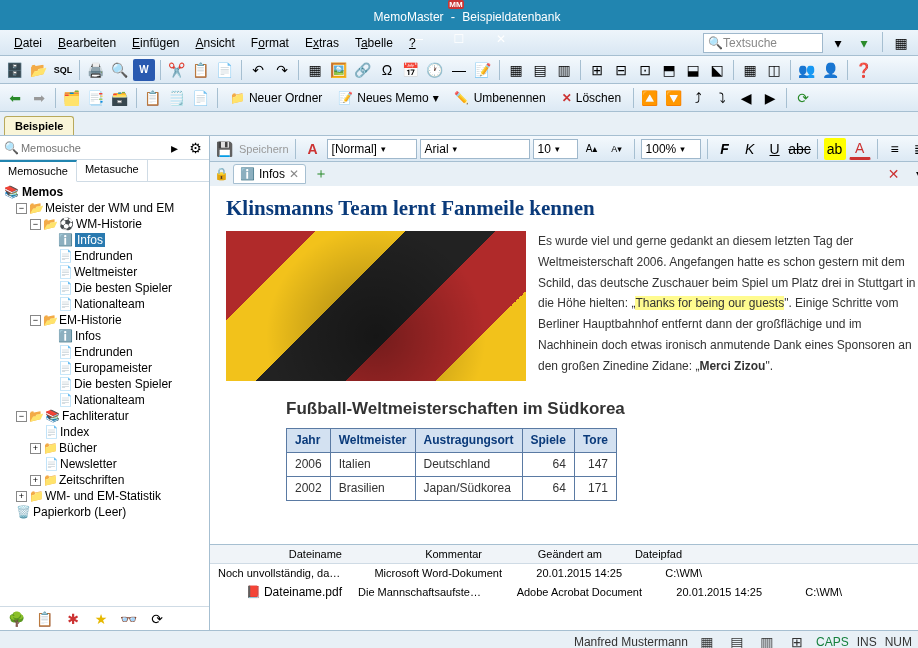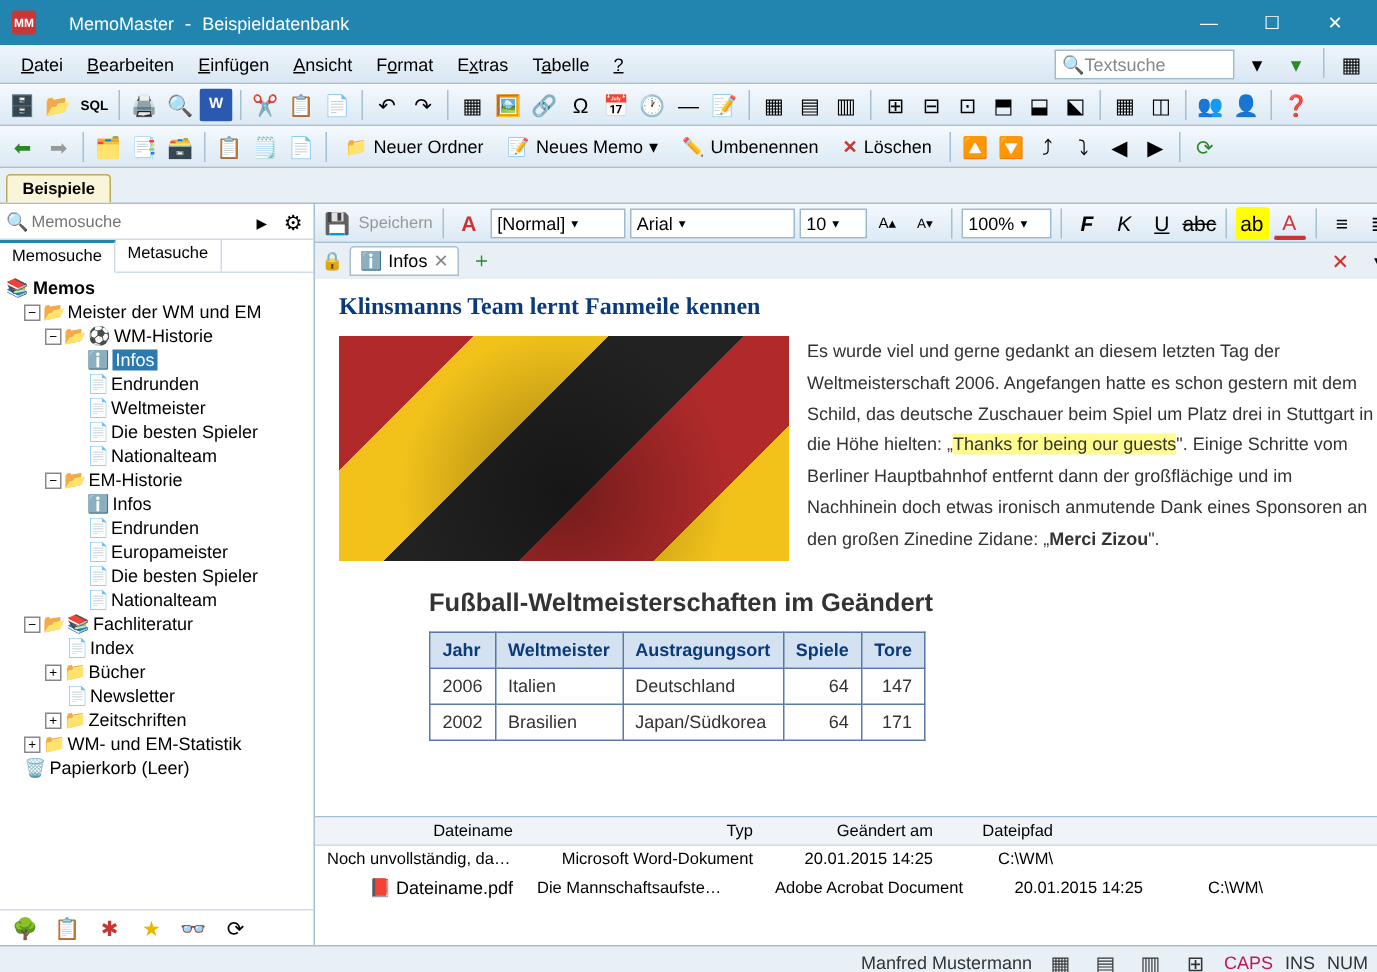--- a/index.html
+++ b/index.html
@@ -1,17 +1,17 @@
 <!DOCTYPE html>
 <html><head>
 <meta charset="utf-8">
 <style>
 * { margin: 0; padding: 0; box-sizing: border-box; font-family: "Segoe UI", Tahoma, sans-serif; font-size: 12px; }
 body { background: #fff; overflow: hidden; }
-.titlebar { height: 30px; background: #2185b0; color: #fff; display: flex; align-items: center; padding: 0 8px; }
+.titlebar { height: 30px; background: #2185b0; color: #fff; display: flex; align-items: center; padding: 0 8px; flex-direction: column; }
 .titlebar .appicon { width: 16px; height: 16px; background: #c93636; border-radius: 2px; margin-right: 6px; display: flex; align-items: center; justify-content: center; font-size: 8px; font-weight: bold; }
 .titlebar .title { flex: 1; font-size: 13px; margin-left: 16px; }
 .titlebar .winbtns { display: flex; gap: 2px; }
 .titlebar .winbtn { width: 40px; height: 30px; display: flex; align-items: center; justify-content: center; cursor: pointer; }
 .menubar { height: 26px; background: linear-gradient(#eef5fb, #d9e7f3); border-bottom: 1px solid #a6bfd1; display: flex; align-items: center; padding: 0 6px; }
 .menubar .menuitem { padding: 3px 8px; cursor: pointer; }
 .menubar .menuitem u { text-decoration: underline; }
 .menubar .spacer { flex: 1; }
 .menubar .searchbox { width: 120px; height: 20px; border: 1px solid #9fb8cc; background: #fff; display: flex; align-items: center; padding: 0 4px; color: #888; }
 .menubar .icongrp { display: flex; gap: 4px; margin-left: 4px; }
@@ -37,21 +37,21 @@
 .ind1 { padding-left: 14px; } .ind2 { padding-left: 28px; } .ind3 { padding-left: 42px; } .ind4 { padding-left: 56px; }
 .sidebottomicons { height: 24px; border-top: 1px solid #cfdbe5; display: flex; align-items: center; gap: 6px; padding: 0 6px; }
 .content { flex: 1; display: flex; flex-direction: column; }
 .fmtbar { height: 26px; background: linear-gradient(#f4f9fd,#dce9f4); border-bottom: 1px solid #a6bfd1; display: flex; align-items: center; gap: 3px; padding: 0 4px; }
 .combo { height: 20px; border: 1px solid #9fb8cc; background: #fff; display: flex; align-items: center; padding: 0 4px; font-size: 11px; }
 .combo .caret { margin-left: 4px; font-size: 9px; }
 .doctabs { height: 24px; background: #e8f0f6; display: flex; align-items: center; padding: 0 4px; gap: 4px; }
 .doctab { display: flex; align-items: center; gap: 4px; background: #fff; border: 1px solid #a6bfd1; padding: 2px 6px; border-radius: 3px 3px 0 0; font-size: 11px; }
 .doctab .closex { color: #888; cursor: pointer; }
 .doc { flex: 1; overflow: auto; padding: 10px 16px; position: relative; }
-.doc h2 { font-family: Verdana; color: #0a3a7a; font-size: 16px; font-weight: bold; margin-bottom: 10px; }
+.doc h2 { font-family: Verdana; color: #0a3a7a; font-size: 21px; font-weight: bold; margin-bottom: 10px; }
 .docbody { font-family: Verdana; font-size: 13px; color: #333; line-height: 1.6; }
 .imgph { width: 300px; height: 150px; float: left; margin: 0 12px 8px 0; background: linear-gradient(135deg,#b02a2a 0 20%,#f2c21b 20% 40%,#222 40% 60%,#b02a2a 60% 80%,#f2c21b 80%); position: relative; }
 .imgph::after { content: ""; position: absolute; inset: 0; background: radial-gradient(circle at 50% 70%, rgba(0,0,0,0.35), transparent 60%); }
 .hl { background: #fffb8f; }
 .tblhead { font-family: Arial; font-size: 17px; font-weight: bold; margin: 18px 0 6px; clear: both; padding-left: 60px; }
 table.data { border-collapse: collapse; margin-left: 60px; }
 table.data th, table.data td { border: 1px solid #5a7aa3; padding: 2px 8px; font-size: 12px; }
 table.data th { background: #d3e1f1; color: #0a3a7a; font-weight: bold; text-align: left; }
 table.data th.r, table.data td.r { text-align: right; }
 .attach { height: 86px; border-top: 1px solid #a6bfd1; display: flex; flex-direction: column; }
@@ -338,21 +338,21 @@
       <span class="tbicon" style="color:#2a8a2a">＋</span>
       <div style="flex:1"></div>
       <span class="tbicon" style="color:#c33">✕</span>
       <span class="tbicon">▾</span>
     </div>
     <div class="doc">
       <h2>Klinsmanns Team lernt Fanmeile kennen</h2>
       <div class="docbody">
         <div class="imgph"></div>
         <span>Es wurde viel und gerne gedankt an diesem letzten Tag der Weltmeisterschaft 2006. Angefangen hatte es schon gestern mit dem Schild, das deutsche Zuschauer beim Spiel um Platz drei in Stuttgart in die Höhe hielten: „</span><span class="hl">Thanks for being our guests</span><span>". Einige Schritte vom Berliner Hauptbahnhof entfernt dann der großflächige und im Nachhinein doch etwas ironisch anmutende Dank eines Sponsoren an den großen Zinedine Zidane: „</span><b>Merci Zizou</b><span>".</span>
-        <div class="tblhead">Fußball-Weltmeisterschaften im Geändert</div>
+        <div class="tblhead">Fußball-Weltmeisterschaften im Südkorea</div>
         <table class="data">
           <tbody>
               <tr>
             <th>Jahr</th>
             <th>Weltmeister</th>
             <th>Austragungsort</th>
             <th class="r">Spiele</th>
             <th class="r">Tore</th>
           </tr>
           <tr>
@@ -369,21 +369,21 @@
                 <td class="r">64</td>
                 <td class="r">171</td>
           </tr>
         </tbody>
           </table>
       </div>
     </div>
     <div class="attach">
       <div class="hdr">
         <div class="col1">Dateiname</div>
-        <div class="col3">Typ</div>
+        <div class="col2">Kommentar</div>
         <div class="col4">Geändert am</div>
         <div class="col5">Dateipfad</div>
       </div>
       <div class="row">
         <div class="col2">Noch unvollständig, dan...</div>
         <div class="col3">Microsoft Word-Dokument</div>
         <div class="col4">20.01.2015 14:25</div>
         <div class="col5">C:\WM\</div>
       </div>
       <div class="row">
@@ -398,16 +398,16 @@
 
 </div>
 
 <div class="statusbar">
   <span class="flex"></span>
   <span class="stitem">Manfred Mustermann</span>
   <span class="stitem tbicon">▦</span>
   <span class="stitem tbicon">▤</span>
   <span class="stitem tbicon">▥</span>
   <span class="stitem tbicon">⊞</span>
-  <span class="stitem" style="color:#be185d">CAPS</span>
+  <span class="stitem" style="color:#15803d">CAPS</span>
   <span class="stitem">INS</span>
   <span class="stitem">NUM</span>
 </div>
 
 </body></html>

